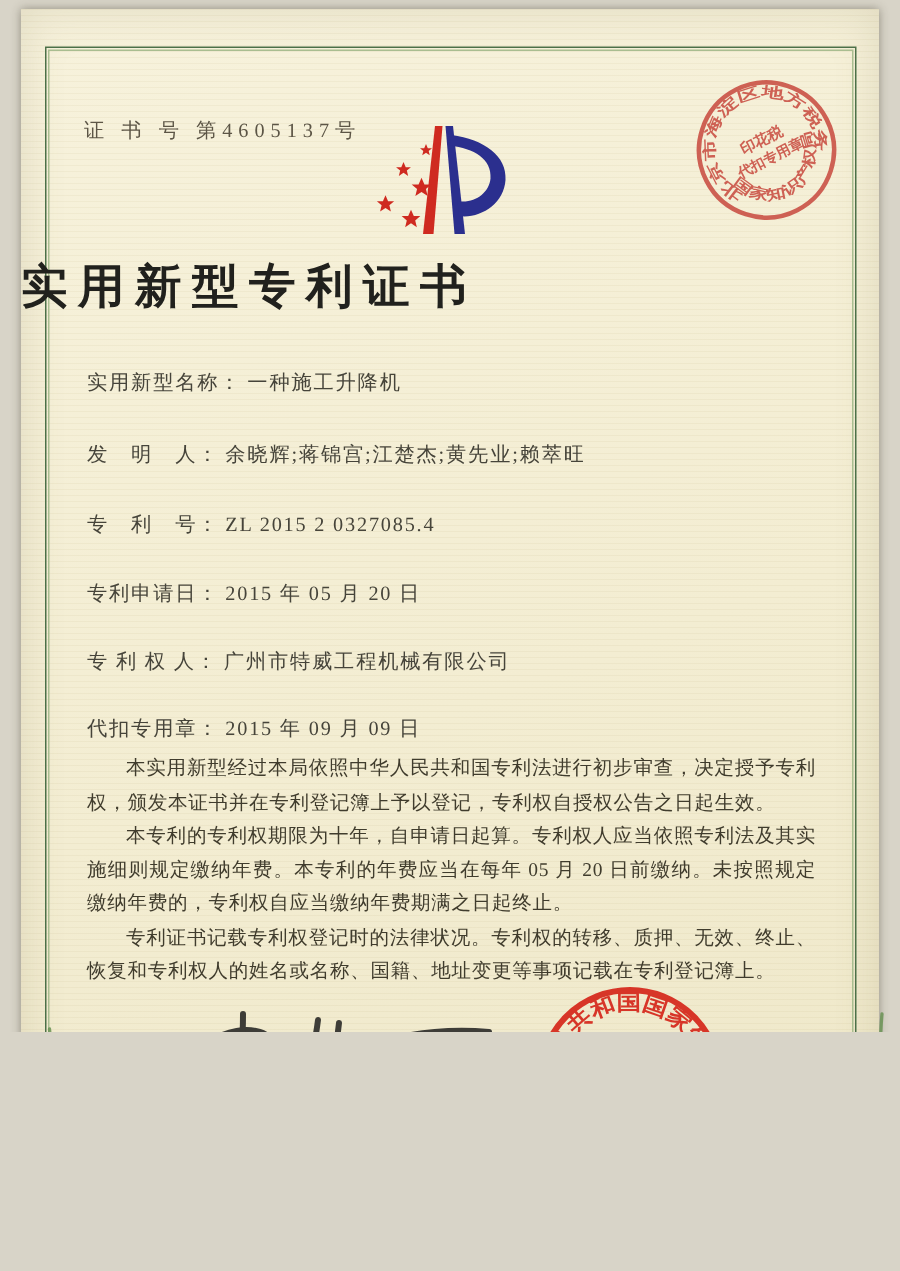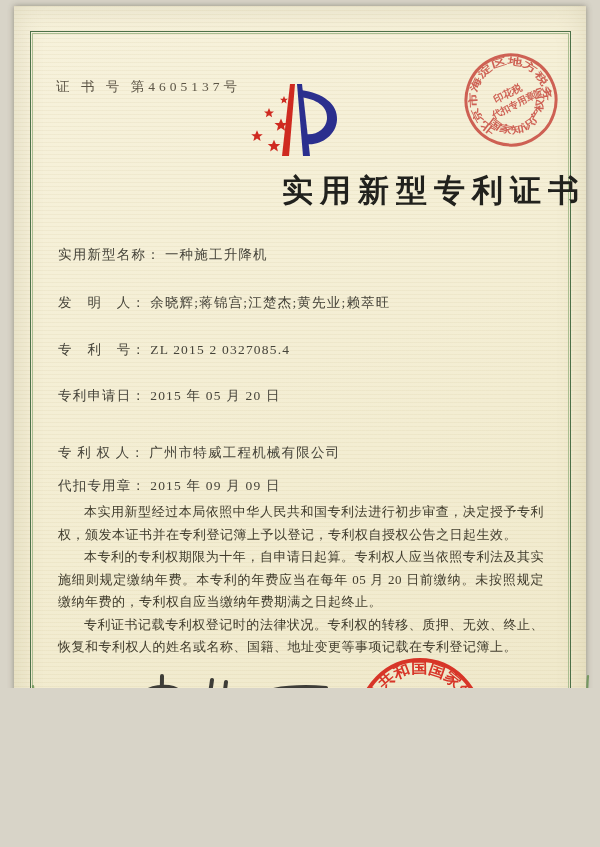--- a/index.html
+++ b/index.html
@@ -8,21 +8,21 @@
   .paper{position:absolute;left:14px;top:6px;width:572px;height:832px;
          background:
            repeating-linear-gradient(180deg, rgba(186,170,118,0.10) 0 1px, rgba(0,0,0,0) 1px 4px),
            linear-gradient(160deg,#f7f2dc 0%,#f3edd2 55%,#eee7c8 100%);
          box-shadow:0 0 6px rgba(60,55,40,.45), inset 0 0 30px rgba(120,110,70,.18);}
   .frame{position:absolute;left:16px;top:25px;width:539px;height:769px;
          border:1.5px solid #4c7048;}
   .frame::after{content:"";position:absolute;inset:1px;border:1.5px solid #a9bd90;}
   .certno{position:absolute;left:42px;top:72px;font-size:13.5px;letter-spacing:4px;
           color:#5c5546;}
-  .title{position:absolute;left:0;top:164px;width:100%;text-align:right;
+  .title{position:absolute;left:0;top:164px;width:100%;text-align:left;
          font-size:31px;font-weight:bold;letter-spacing:7px;color:#21211d;}
   .logo{position:absolute;left:224px;top:74px;}
   .field{position:absolute;left:44px;font-size:13.5px;color:#46443a;letter-spacing:1.2px;
          white-space:nowrap;}
   .field .lab{margin-right:4px;}
   .bodytext{position:absolute;left:44px;top:495px;width:486px;font-size:13px;
             line-height:22.5px;color:#403c2d;letter-spacing:0.5px;text-align:justify;}
   .bodytext p{margin:0;text-indent:2em;}
   .director{position:absolute;left:50px;top:700px;font-size:15.5px;color:#33322c;
             font-family:"Liberation Sans","DejaVu Sans",sans-serif;letter-spacing:3px;}
@@ -69,21 +69,21 @@
     </div>
     <div class="field" style="top:240px">
       <span class="lab">实用新型名称：</span><span>一种施工升降机</span>
     </div>
     <div class="field" style="top:335px">
       <span class="lab">专　利　号：</span><span>ZL 2015 2 0327085.4</span>
     </div>
     <div class="field" style="top:381px">
       <span class="lab">专利申请日：</span><span>2015 年 05 月 20 日</span>
     </div>
-    <div class="field" style="top:438px">
+    <div class="field" style="top:426px">
       <span class="lab">专 利 权 人：</span><span>广州市特威工程机械有限公司</span>
     </div>
     <div class="field" style="top:471px">
       <span class="lab">代扣专用章：</span><span>2015 年 09 月 09 日</span>
     </div>
 
     <div class="bodytext">
       <p>本实用新型经过本局依照中华人民共和国专利法进行初步审查，决定授予专利权，颁发本证书并在专利登记簿上予以登记，专利权自授权公告之日起生效。</p>
       <p>本专利的专利权期限为十年，自申请日起算。专利权人应当依照专利法及其实施细则规定缴纳年费。本专利的年费应当在每年 05 月 20 日前缴纳。未按照规定缴纳年费的，专利权自应当缴纳年费期满之日起终止。</p>
       <p>专利证书记载专利权登记时的法律状况。专利权的转移、质押、无效、终止、恢复和专利权人的姓名或名称、国籍、地址变更等事项记载在专利登记簿上。</p>

